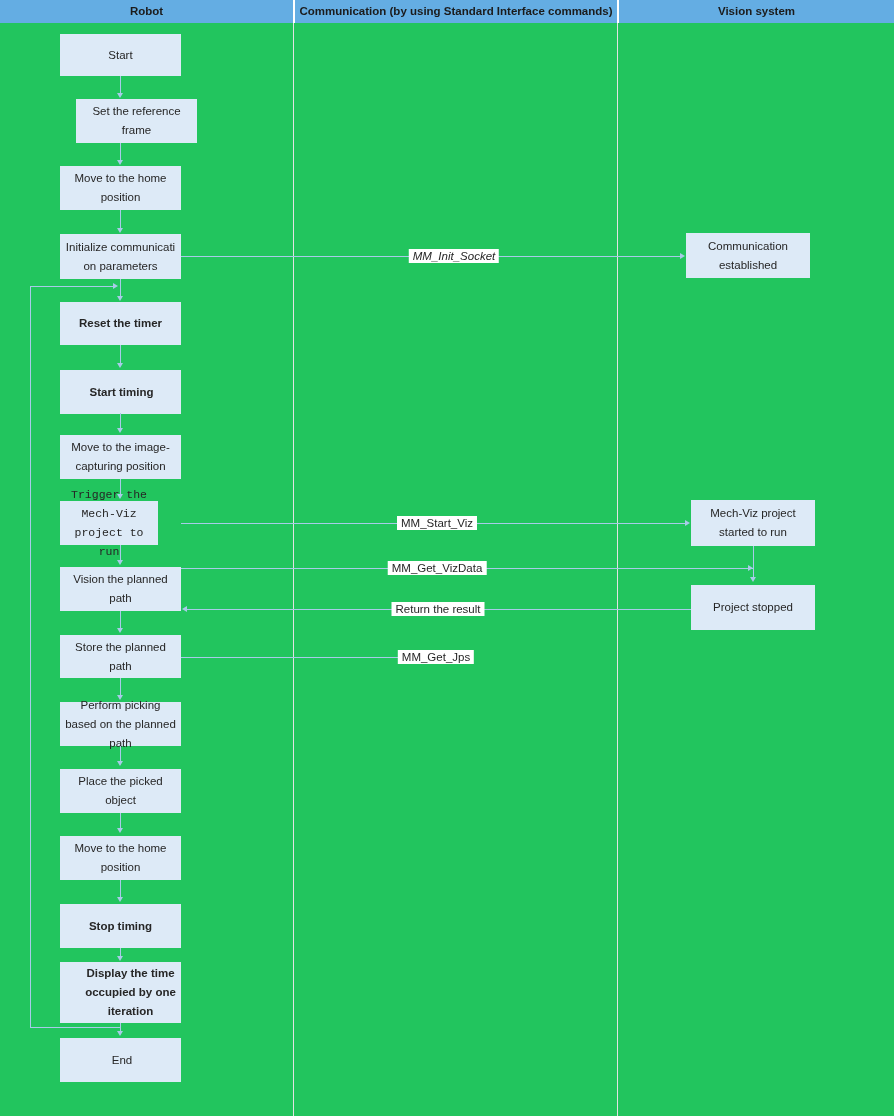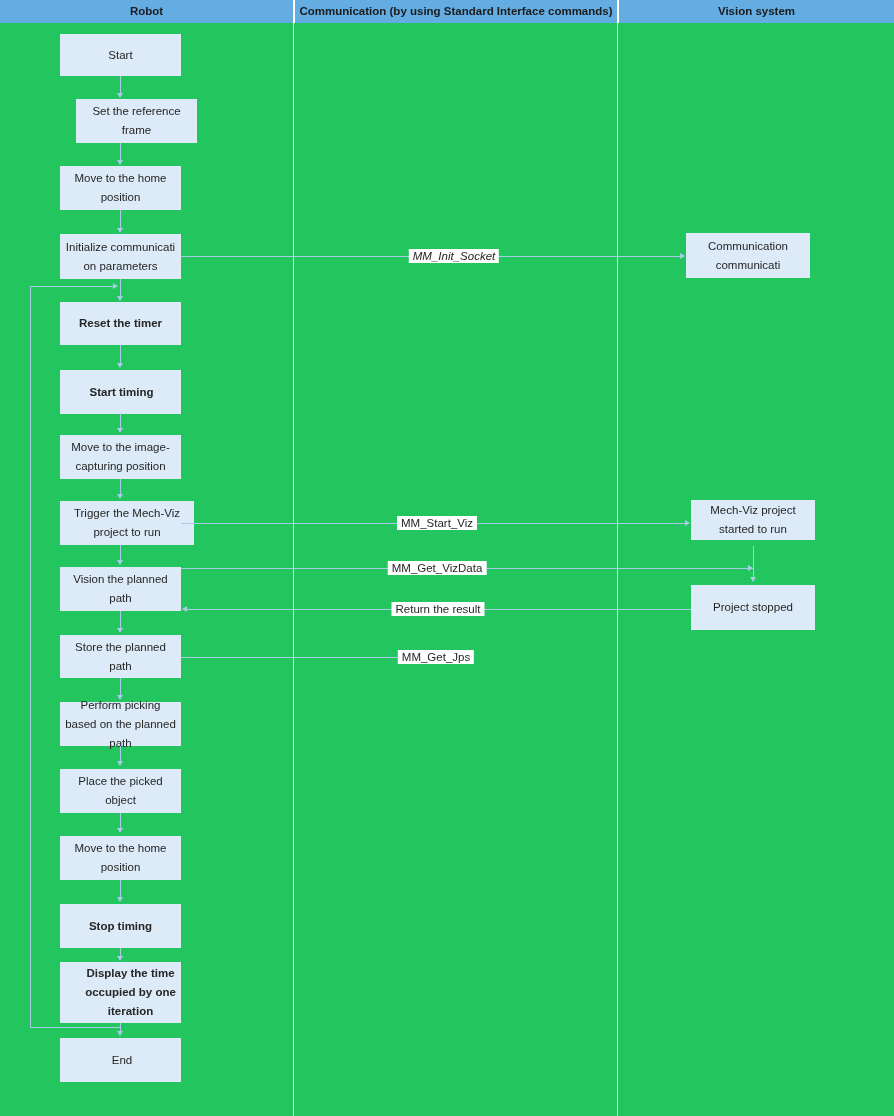--- a/index.html
+++ b/index.html
@@ -138,41 +138,41 @@
   <div class="node" style="left:60px;top:166px;width:121px;height:44px;">Move to the home position</div>
 
   <div class="node" style="left:60px;top:234px;width:121px;height:45px;">Initialize communicati on parameters</div>
 
   <div class="node bold" style="left:60px;top:302px;width:121px;height:43px;">Reset the timer</div>
 
   <div class="node bold" style="left:60px;top:370px;width:121px;height:44px;padding-left:6px;">Start timing</div>
 
   <div class="node" style="left:60px;top:435px;width:121px;height:44px;">Move to the image-capturing position</div>
 
-  <div class="node" style="left:60px;top:501px;width:134px;height:44px;">Trigger the Mech-Viz project to run</div>
+  <div class="node" style="left:60px;top:501px;width:98px;height:44px;font-family:Liberation Mono, monospace;">Trigger the Mech-Viz project to run</div>
 
   <div class="node" style="left:60px;top:567px;width:121px;height:44px;">Vision the planned path</div>
 
   <div class="node" style="left:60px;top:635px;width:121px;height:43px;">Store the planned path</div>
 
   <div class="node" style="left:60px;top:702px;width:121px;height:44px;">Perform picking based on the planned path</div>
 
   <div class="node" style="left:60px;top:769px;width:121px;height:44px;">Place the picked object</div>
 
   <div class="node" style="left:60px;top:836px;width:121px;height:44px;">Move to the home position</div>
 
   <div class="node bold" style="left:60px;top:904px;width:121px;height:44px;">Stop timing</div>
 
   <div class="node bold" style="left:60px;top:962px;width:121px;height:61px;padding-left:24px;">Display the time occupied by one iteration</div>
 
   <div class="node" style="left:60px;top:1038px;width:121px;height:44px;padding-left:7px;">End</div>
 
-  <div class="node" style="left:686px;top:233px;width:124px;height:45px;">Communication communicati</div>
-
-  <div class="node" style="left:691px;top:500px;width:124px;height:40px;">Mech-Viz project started to run</div>
+  <div class="node" style="left:686px;top:233px;width:124px;height:45px;">Communication established</div>
+
+  <div class="node" style="left:691px;top:500px;width:124px;height:46px;">Mech-Viz project started to run</div>
 
   <div class="node" style="left:691px;top:585px;width:124px;height:45px;">Project stopped</div>
 
   <div class="vline" style="left:120px;top:76px;height:18px;"></div>
   <div class="arrow-down" style="left:117px;top:93px;"></div>
 
   <div class="vline" style="left:120px;top:143px;height:18px;"></div>
   <div class="arrow-down" style="left:117px;top:160px;"></div>
 
   <div class="vline" style="left:120px;top:210px;height:19px;"></div>

